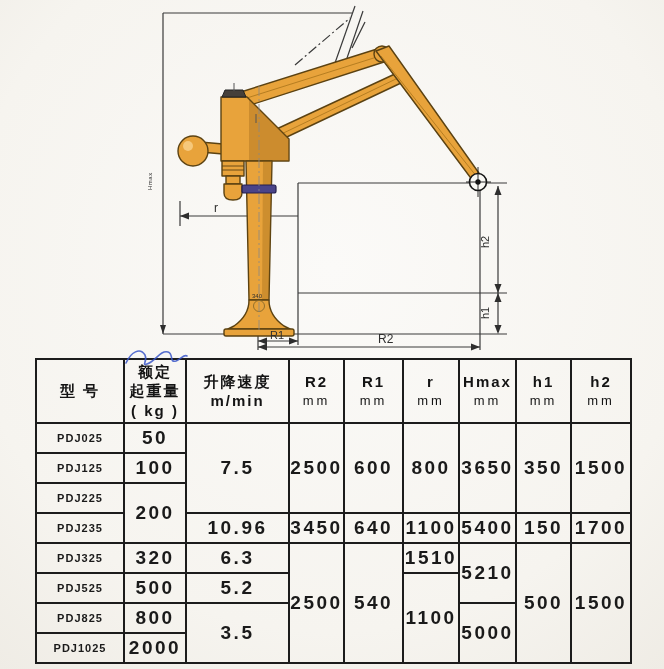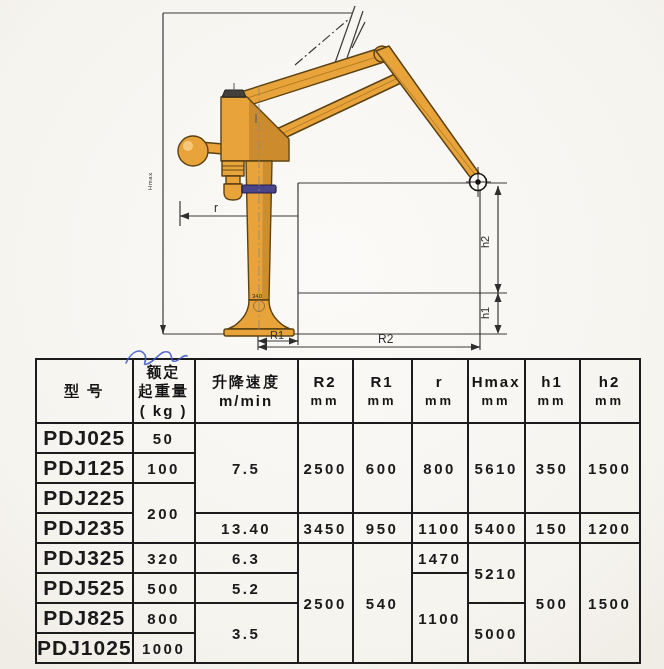--- a/index.html
+++ b/index.html
@@ -10,23 +10,23 @@
   }
   svg.overlay{position:absolute;left:0;top:0;z-index:2;pointer-events:none;}
   .tablewrap{position:absolute;left:35px;top:358px;z-index:1;}
   table.spec{border-collapse:collapse;table-layout:fixed;}
   table.spec th,table.spec td{
     border:2px solid #1c1c1c;text-align:center;vertical-align:middle;
     padding:0;background:transparent;overflow:hidden;
   }
   table.spec thead th{height:62px;font-weight:700;}
   .hdr-main{font-size:15px;line-height:1.3;letter-spacing:2px;}
-  .hdr-sub{font-size:13px;line-height:1.5;letter-spacing:3px;font-weight:700;}
-  table.spec tbody td{height:28px;font-size:15px;font-weight:700;letter-spacing:2.5px;color:#1a1a1a;}
-  table.spec tbody td.model{letter-spacing:1px;font-size:21px;margin-top:33px;}
+  .hdr-sub{font-size:13px;line-height:1.5;letter-spacing:3px;font-weight:400;}
+  table.spec tbody td{height:28px;font-size:19px;font-weight:700;letter-spacing:2.5px;color:#1a1a1a;}
+  table.spec tbody td.model{letter-spacing:1px;font-size:11px;margin-top:33px;}
   .dimtext{fill:#2e2e2e;font-family:"Liberation Sans","DejaVu Sans",sans-serif;}
 </style>
 </head>
 <body>
 
 <div class="stage">
 
   <div class="tablewrap">
     <table class="spec">
       <colgroup>
@@ -81,68 +81,68 @@
           </tr>
         </thead>
       <tbody>
           <tr>
             <td class="model">PDJ025</td>
             <td>50</td>
             <td rowspan="3">7.5</td>
             <td rowspan="3">2500</td>
             <td rowspan="3">600</td>
             <td rowspan="3">800</td>
-            <td rowspan="3">5610</td>
+            <td rowspan="3">3650</td>
             <td rowspan="3">350</td>
             <td rowspan="3">1500</td>
           </tr>
           <tr>
             <td class="model">PDJ125</td>
             <td>100</td>
           </tr>
           <tr>
             <td class="model">PDJ225</td>
             <td rowspan="2">200</td>
           </tr>
           <tr>
             <td class="model">PDJ235</td>
-            <td>13.40</td>
+            <td>10.96</td>
             <td>3450</td>
-            <td>950</td>
+            <td>640</td>
             <td>1100</td>
             <td>5400</td>
             <td>150</td>
-            <td>1200</td>
+            <td>1700</td>
           </tr>
           <tr>
             <td class="model">PDJ325</td>
             <td>320</td>
             <td>6.3</td>
             <td rowspan="4">2500</td>
             <td rowspan="4">540</td>
-            <td>1470</td>
+            <td>1510</td>
             <td rowspan="2">5210</td>
             <td rowspan="4">500</td>
             <td rowspan="4">1500</td>
           </tr>
           <tr>
             <td class="model">PDJ525</td>
             <td>500</td>
             <td>5.2</td>
             <td rowspan="3">1100</td>
           </tr>
           <tr>
             <td class="model">PDJ825</td>
             <td>800</td>
             <td rowspan="2">3.5</td>
             <td rowspan="2">5000</td>
           </tr>
           <tr>
             <td class="model">PDJ1025</td>
-            <td>1000</td>
+            <td>2000</td>
           </tr>
         </tbody>
     </table>
   </div>
 
   <svg class="overlay" width="664" height="669" viewBox="0 0 664 669">
 
     <g stroke="#3a3a3a" stroke-width="1.2" fill="none">
       <path d="M163,13 H352"></path>
       <path d="M163,13 V334"></path>

